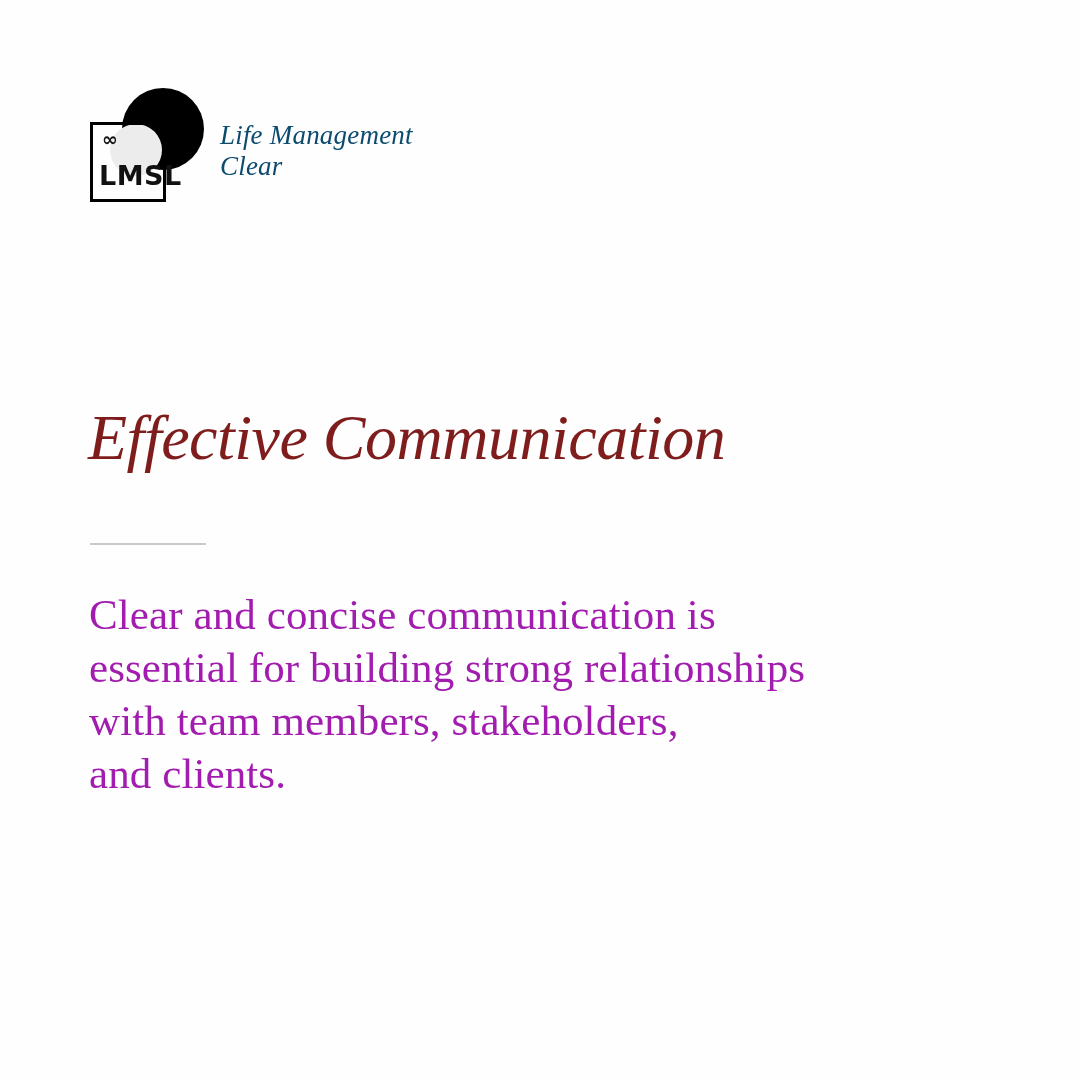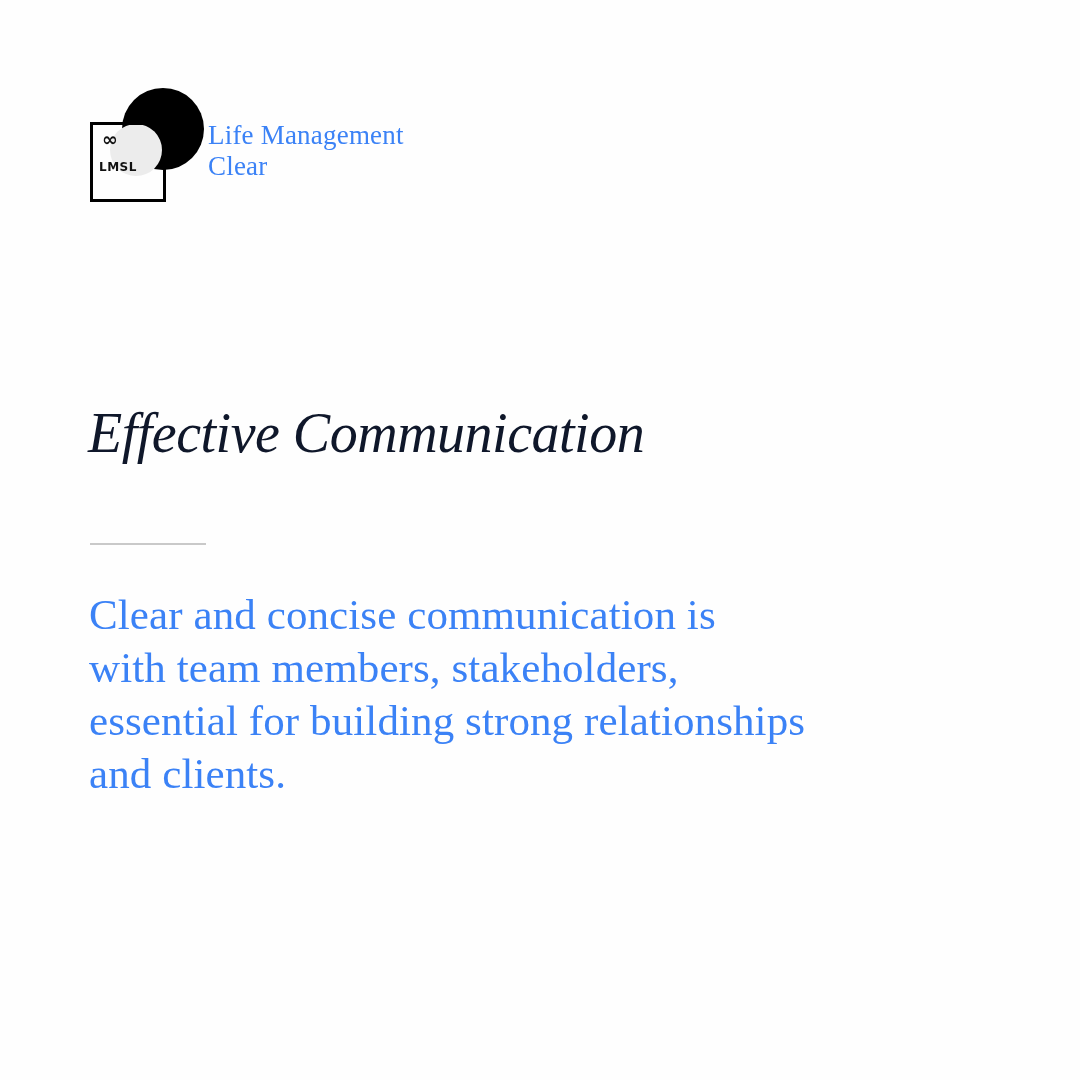--- a/index.html
+++ b/index.html
@@ -72,50 +72,52 @@
     font-size: 19px;
     line-height: 1;
     color: #111111;
     font-weight: 700;
   }
   .logo-mark .lmsl {
     position: absolute;
     left: 9px;
     top: 72px;
     font-family: "DejaVu Sans", sans-serif;
-    font-size: 12px;
+    font-size: 27px;
     font-weight: 700;
     letter-spacing: 0.5px;
     color: #111111;
   }
   .logo-words {
+    margin-left: 12px;
     padding-top: 32px;
     font-family: "Liberation Serif", serif;
     font-size: 27px;
     line-height: 31px;
-    color: #3b82f6;
+    color: #0c4a6e;
     letter-spacing: 0.2px;
+    font-style: italic;
   }
   .logo-words div {
     white-space: nowrap;
   }
 
   
   .headline {
     position: absolute;
     left: 88px;
     top: 404px;
     width: 900px;
     font-family: "Liberation Serif", serif;
     font-style: italic;
     font-weight: 400;
-    font-size: 56px;
+    font-size: 64px;
     line-height: 1.05;
     letter-spacing: -0.5px;
-    color: #0f172a;
+    color: #7f1d1d;
   }
 
   
   .divider {
     position: absolute;
     left: 90px;
     top: 543px;
     width: 116px;
     height: 2px;
     background: #c9c9c9;
@@ -123,21 +125,21 @@
 
   
   .body-copy {
     position: absolute;
     left: 89px;
     top: 588px;
     width: 860px;
     font-family: "Liberation Serif", serif;
     font-size: 43px;
     line-height: 53px;
-    color: #3b82f6;
+    color: #a21caf;
     letter-spacing: 0.1px;
   }
   .body-copy .line {
     white-space: nowrap;
   }
 </style>
 </head>
 <body>
 
 <div class="canvas">
@@ -155,18 +157,18 @@
       <div>Clear</div>
     </div>
   </div>
 
   <div class="headline">Effective Communication</div>
 
   <div class="divider"></div>
 
   <div class="body-copy">
     <div class="line">Clear and concise communication is</div>
+    <div class="line">essential for building strong relationships</div>
     <div class="line">with team members, stakeholders,</div>
-    <div class="line">essential for building strong relationships</div>
     <div class="line">and clients.</div>
   </div>
 
 </div>
 
 </body></html>

